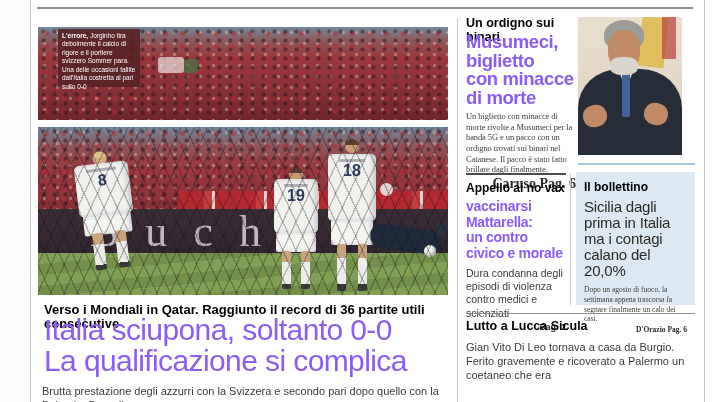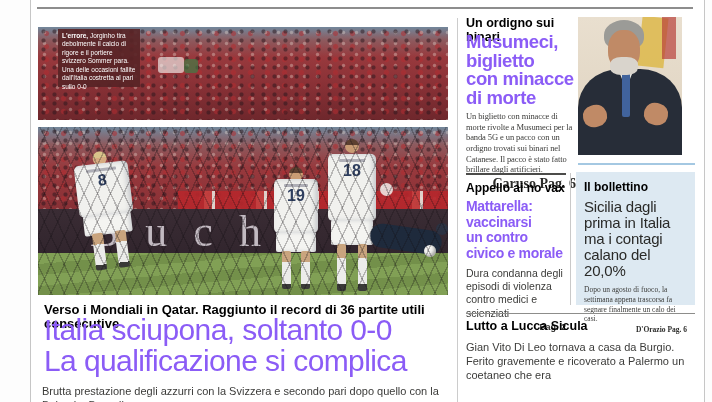--- a/index.html
+++ b/index.html
@@ -167,21 +167,21 @@
   <div class="abs body-sans" style="left:42px;top:384px;width:410px;font-size:11px;line-height:1.3;">Brutta prestazione degli azzurri con la Svizzera e secondo pari dopo quello con la Bulgaria, Berardi</div>
 
   <div class="abs kicker k-md" style="left:466px;top:17px;width:110px;">Un ordigno sui binari</div>
   <div class="abs hl hl-bold-lg" style="left:466px;top:33px;width:115px;">
     <div>Musumeci,</div>
     <div>biglietto</div>
     <div>con minacce</div>
     <div>di morte</div>
   </div>
   <div class="abs" style="left:466px;top:111px;width:110px;">
-    <div class="body-serif" style="font-size:8.5px;line-height:1.25;letter-spacing:-0.1px;">Un biglietto con minacce di morte rivolte a Musumeci per la banda 5G e un pacco con un ordigno trovati sui binari nel Catanese. Il pacco è stato fatto brillare dagli artificieri.</div>
+    <div class="body-serif" style="font-size:8.5px;line-height:1.25;letter-spacing:-0.1px;">Un biglietto con minacce di morte rivolte a Musumeci per la banda 5G e un pacco con un ordigno trovati sui binari nel Catanese. Il pacco è stato fatto brillare dagli finalmente.</div>
     <div class="byline body-serif" style="font-size:14px;margin-top:1px;">Caruso Pag. 6</div>
   </div>
 
   <div class="abs portrait">
     <div class="pt pt-flag-y"></div>
     <div class="pt pt-flag-r"></div>
     <div class="pt pt-suit"></div>
     <div class="pt pt-shirt"></div>
     <div class="pt pt-tie"></div>
     <div class="pt pt-hair"></div>
@@ -191,22 +191,22 @@
     <div class="pt pt-hand" style="left:66px;top:86px;transform:rotate(15deg);"></div>
   </div>
   <div class="abs photo-underline"></div>
 
   <div class="abs divider-dark"></div>
   <div class="abs mini-divider"></div>
 
   <div class="abs" style="left:466px;top:182px;width:100px;">
     <div class="kicker k-sm">Appello ai no vax</div>
     <div class="hl hl-bold-md" style="margin-top:4px;">
+      <div>vaccinarsi</div>
       <div>Mattarella:</div>
-      <div>vaccinarsi</div>
       <div>un contro</div>
       <div>civico e morale</div>
     </div>
     <div class="body-sans" style="margin-top:6px;font-size:10.5px;line-height:1.25;">Dura condanna degli episodi di violenza contro medici e scienziati</div>
     <div class="byline" style="font-size:9px;margin-top:2px;">Pag. 2</div>
   </div>
 
   <div class="abs bollettino-box">
     <div class="kicker k-sm">Il bollettino</div>
     <div class="hl-light-md" style="margin-top:5px;">

